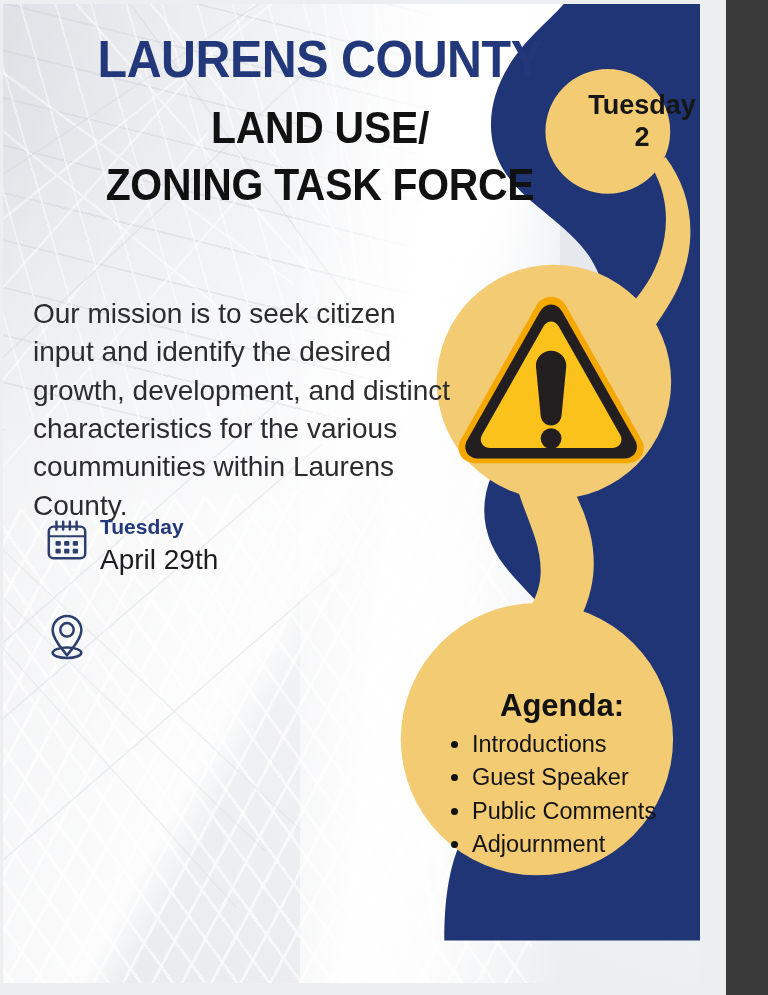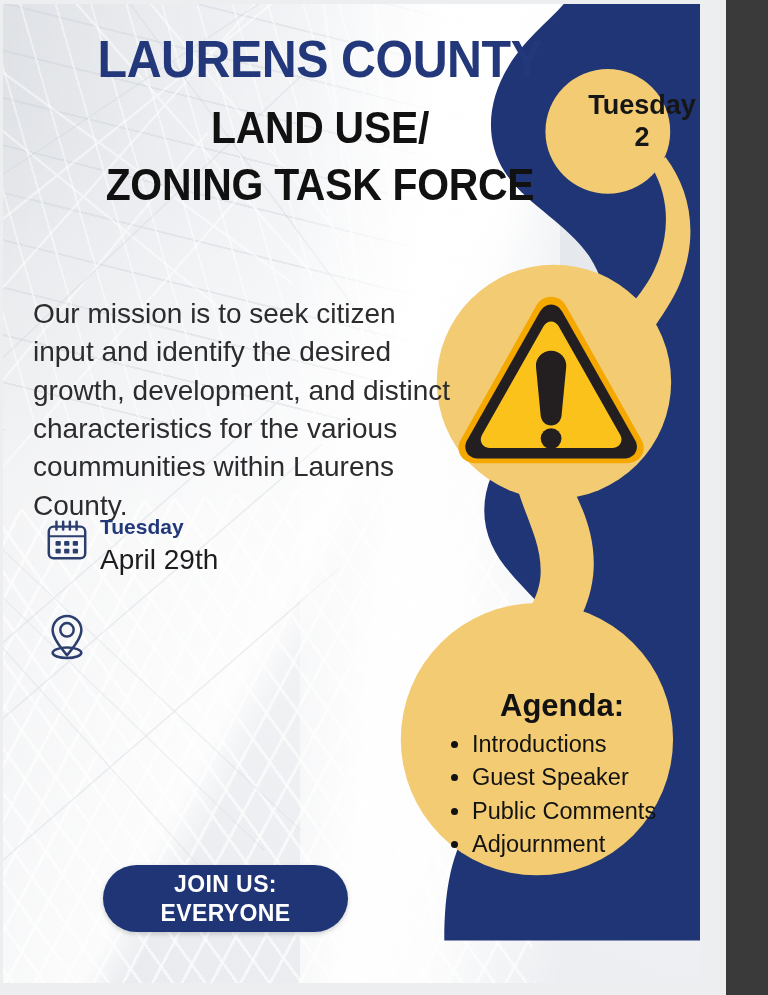--- a/index.html
+++ b/index.html
@@ -346,18 +346,14 @@
   <div class="agenda">
     <div class="agenda-title">Agenda:</div>
     <ul class="agenda-list">
       <li>Introductions</li>
       <li>Guest Speaker</li>
       <li>Public Comments</li>
       <li>Adjournment</li>
     </ul>
   </div>
 
-  <div class="join-pill">
-    <div class="join-line">JOIN US:</div>
-    <div class="join-line">EVERYONE</div>
-  </div>
 
 </div>
 
 </body></html>

